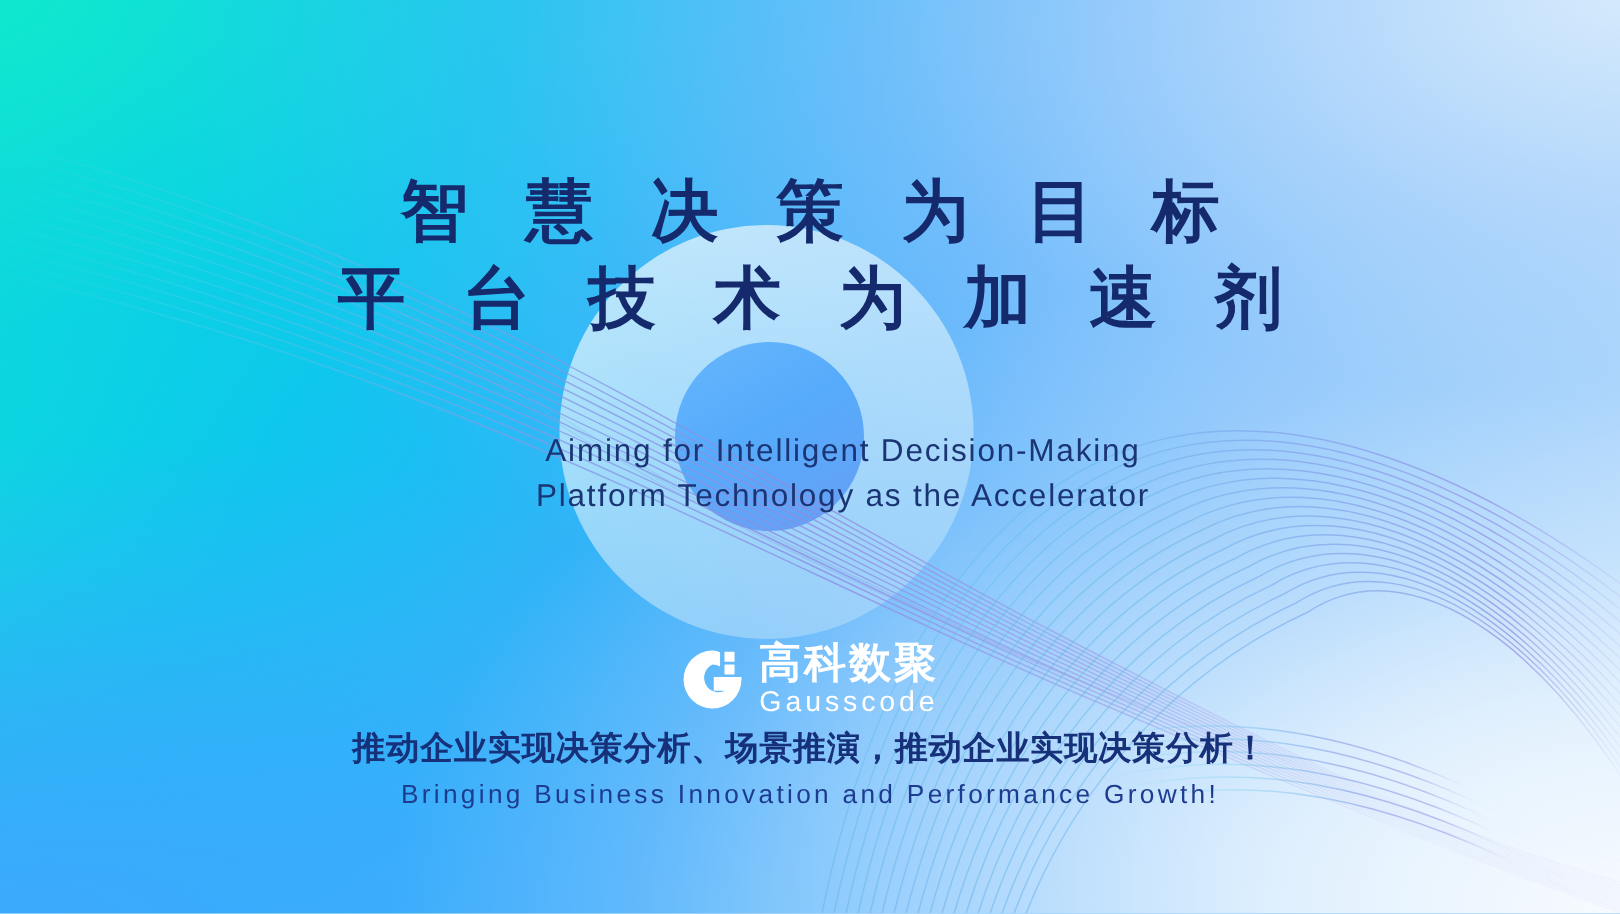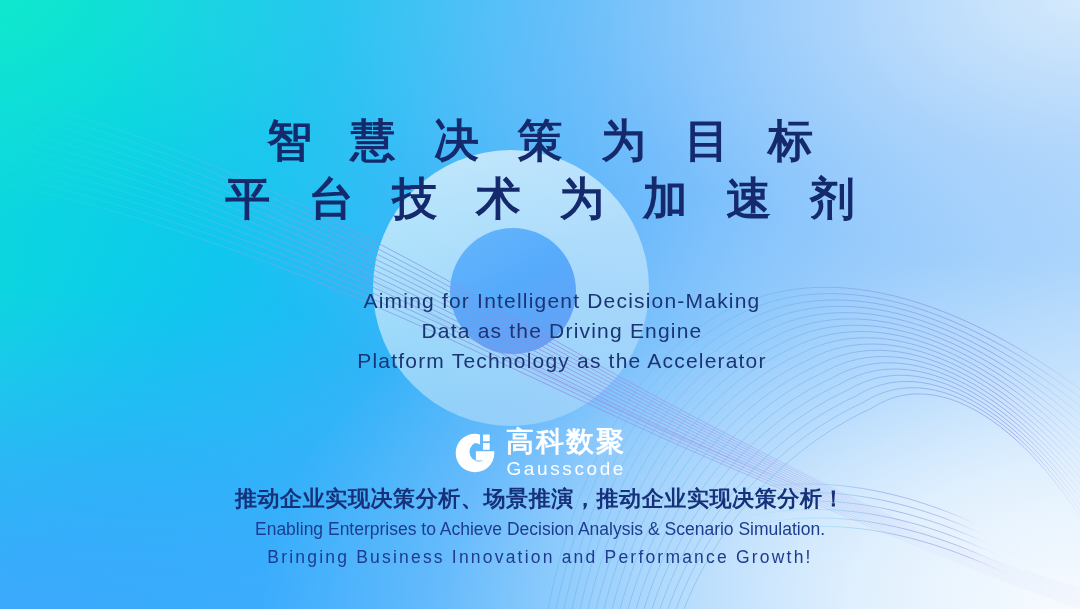--- a/index.html
+++ b/index.html
@@ -173,21 +173,21 @@
     align-items: center;
     justify-content: center;
     gap: 10px;
   }
   .logo-mark {
     width: 42px;
     height: 42px;
     flex: 0 0 auto;
   }
   .logo-text {
-    text-align: right;
+    text-align: center;
     color: #ffffff;
     line-height: 1;
   }
   .logo-cn {
     font-size: 28px;
     font-weight: bold;
     letter-spacing: 2px;
     display: block;
   }
   .logo-en {
@@ -323,37 +323,35 @@
 
   <div class="content">
 
     <div class="headline">
       <div class="headline-line">智 慧 决 策 为 目 标</div>
       <div class="headline-line">平 台 技 术 为 加 速 剂</div>
     </div>
 
     <div class="subhead">
       <div class="subhead-line">Aiming for Intelligent Decision-Making</div>
-      <div class="subhead-line">Data as the Driving Engine</div>
       <div class="subhead-line">Platform Technology as the Accelerator</div>
     </div>
 
     <div class="logo-block">
       <svg class="logo-mark" viewBox="0 0 100 100">
         <path fill="#ffffff" d="M50 4 A46 46 0 1 0 50 96 A46 46 0 0 0 96 50 L96 46 L52 46 L52 68 L70 68
                  A22 22 0 1 1 50 26 A23.5 23.5 0 0 1 62 29.5 L62 6.6 A46 46 0 0 0 50 4 Z"></path>
         <rect fill="#ffffff" x="69" y="6" width="16" height="16" rx="1"></rect>
         <rect fill="#ffffff" x="69" y="26" width="16" height="16" rx="1"></rect>
       </svg>
       <div class="logo-text">
         <span class="logo-cn">高科数聚</span>
         <span class="logo-en">Gausscode</span>
       </div>
     </div>
 
     <div class="tagline">
       <div class="tagline-cn">推动企业实现决策分析、场景推演，推动企业实现决策分析！</div>
-      <div class="tagline-en">Enabling Enterprises to Achieve Decision Analysis &amp; Scenario Simulation.</div>
       <div class="tagline-en tagline-en-2">Bringing Business Innovation and Performance Growth!</div>
     </div>
 
   </div>
 </div>
 
 </body></html>

